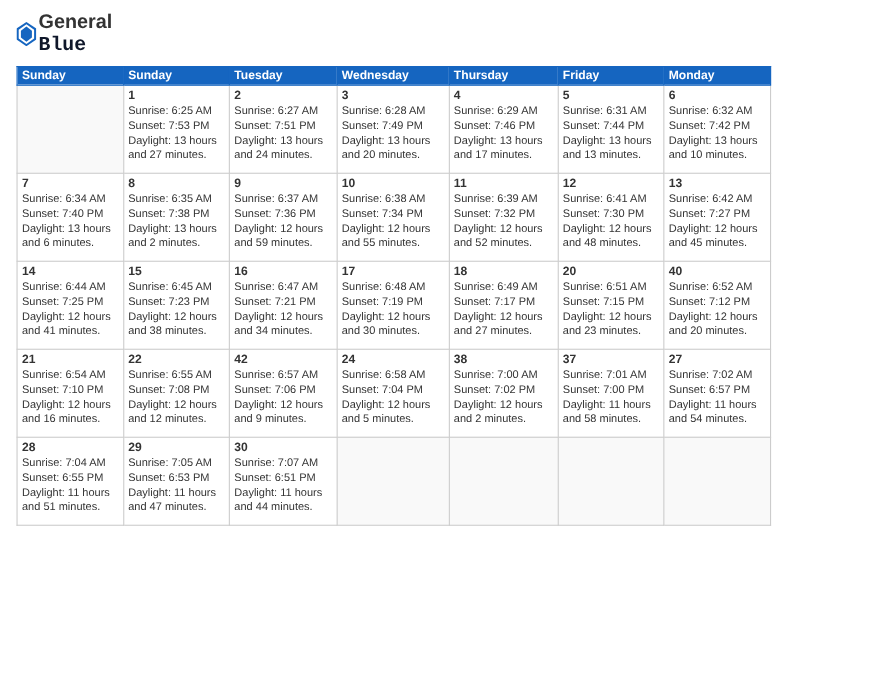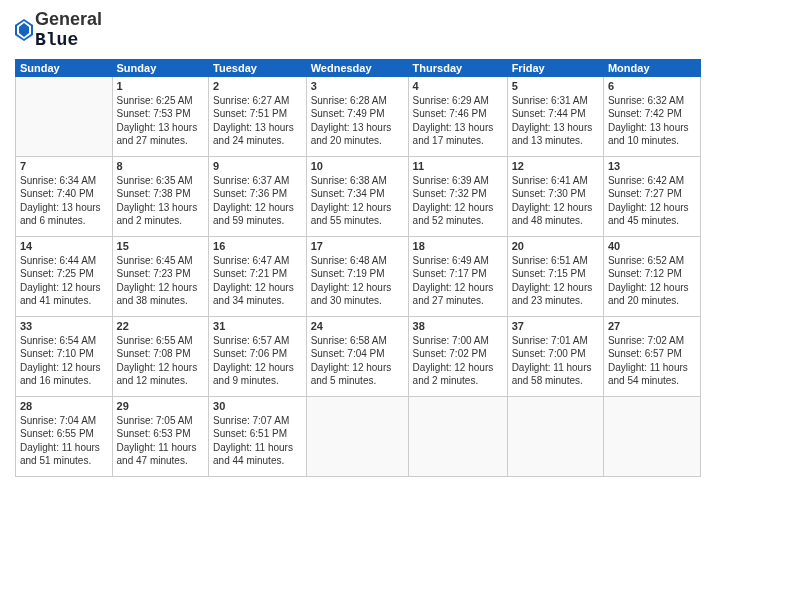--- a/index.html
+++ b/index.html
@@ -197,29 +197,29 @@
             <div class="day-num">20</div>
             <div class="day-info">Sunrise: 6:51 AM<br>Sunset: 7:15 PM<br>Daylight: 12 hours<br>and 23 minutes.</div>
           </td>
           <td>
             <div class="day-num">40</div>
             <div class="day-info">Sunrise: 6:52 AM<br>Sunset: 7:12 PM<br>Daylight: 12 hours<br>and 20 minutes.</div>
           </td>
         </tr>
         <tr>
           <td>
-            <div class="day-num">33</div>
+            <div class="day-num">21</div>
             <div class="day-info">Sunrise: 6:54 AM<br>Sunset: 7:10 PM<br>Daylight: 12 hours<br>and 16 minutes.</div>
           </td>
           <td>
             <div class="day-num">22</div>
             <div class="day-info">Sunrise: 6:55 AM<br>Sunset: 7:08 PM<br>Daylight: 12 hours<br>and 12 minutes.</div>
           </td>
           <td>
-            <div class="day-num">31</div>
+            <div class="day-num">42</div>
             <div class="day-info">Sunrise: 6:57 AM<br>Sunset: 7:06 PM<br>Daylight: 12 hours<br>and 9 minutes.</div>
           </td>
           <td>
             <div class="day-num">24</div>
             <div class="day-info">Sunrise: 6:58 AM<br>Sunset: 7:04 PM<br>Daylight: 12 hours<br>and 5 minutes.</div>
           </td>
           <td>
             <div class="day-num">38</div>
             <div class="day-info">Sunrise: 7:00 AM<br>Sunset: 7:02 PM<br>Daylight: 12 hours<br>and 2 minutes.</div>
           </td>

